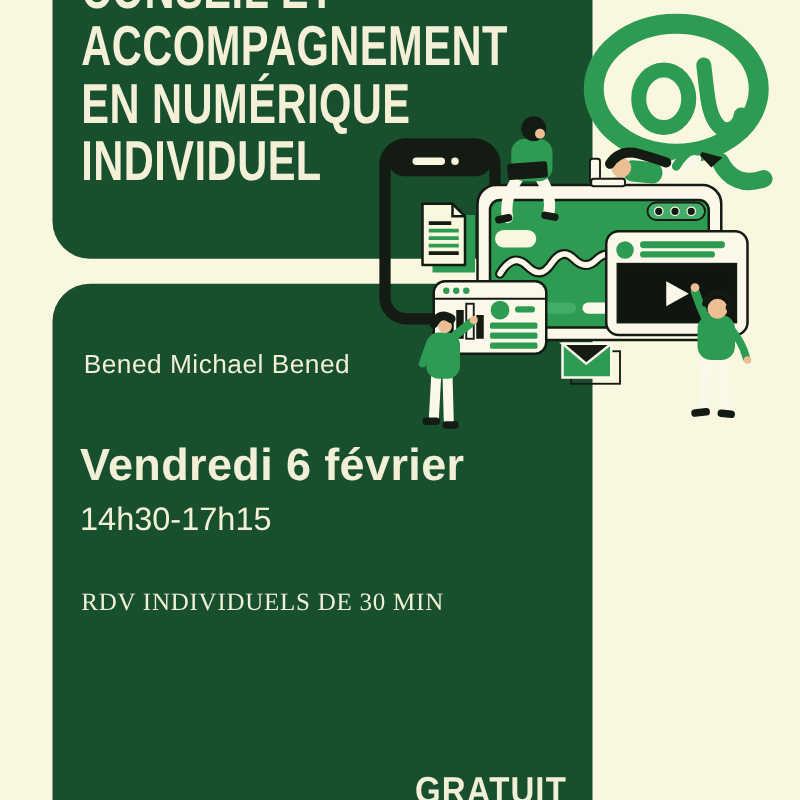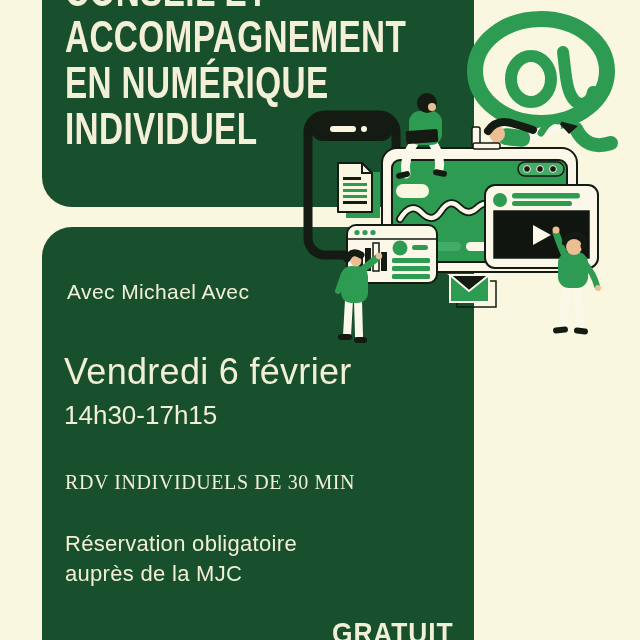--- a/index.html
+++ b/index.html
@@ -16,21 +16,21 @@
     position:absolute;left:65px;top:-32px;z-index:6;
     color:#F4F0D8;font-size:45px;line-height:46px;font-weight:800;
     letter-spacing:.5px;
     transform:scaleX(.74);transform-origin:left top;
     white-space:nowrap;
   }
   .title span{display:block;}
 
   .cream-text{color:#F2EFD7;position:absolute;z-index:6;white-space:nowrap;}
   #presenter{left:67px;top:280px;font-size:21px;letter-spacing:.4px;}
-  #date-line{left:64px;top:351px;font-size:36px;font-weight:400;letter-spacing:.3px;}
+  #date-line{left:64px;top:351px;font-size:36px;font-weight:700;letter-spacing:.3px;}
   #time-line{left:64px;top:400px;font-size:26px;font-weight:400;}
   #detail-line{left:65px;top:471px;font-size:20px;letter-spacing:.6px;font-family:Liberation Serif, serif;}
   #reservation{left:65px;top:529px;font-size:22px;line-height:30px;letter-spacing:.3px;}
   #price-line{
     left:332px;top:616px;font-size:30px;font-weight:700;letter-spacing:1px;
     transform:scaleX(.88);transform-origin:left top;
   }
   #illustration{position:absolute;left:0;top:0;z-index:5;pointer-events:none;}
 </style>
 </head>
@@ -39,27 +39,26 @@
 <div class="panel" id="panel-top"></div>
 <div class="panel" id="panel-main"></div>
 
 <div class="title">
   <span>CONSEIL ET</span>
   <span>ACCOMPAGNEMENT</span>
   <span>EN NUMÉRIQUE</span>
   <span>INDIVIDUEL</span>
 </div>
 
-<div class="cream-text" id="presenter">Avec Michael Avec</div>
+<div class="cream-text" id="presenter">Bened Michael Bened</div>
 <div class="cream-text" id="date-line">Vendredi 6 février</div>
 <div class="cream-text" id="time-line">14h30-17h15</div>
 <div class="cream-text" id="detail-line">RDV INDIVIDUELS DE 30 MIN</div>
 <div class="cream-text" id="reservation">
-  <span>Réservation obligatoire</span><br>
-  <span>auprès de la MJC</span>
+  <br>
 </div>
 <div class="cream-text" id="price-line">GRATUIT</div>
 
 <svg id="illustration" width="640" height="640" viewBox="0 0 640 640" xmlns="http://www.w3.org/2000/svg">
 
   <g>
     <ellipse cx="541" cy="71" rx="66" ry="52" fill="none" stroke="#2E9B52" stroke-width="16"></ellipse>
     <ellipse cx="531" cy="79" rx="20" ry="23" fill="none" stroke="#2E9B52" stroke-width="12"></ellipse>
     <path d="M563,52 C566,75 566,92 575,101 C581,107 591,103 593,92" fill="none" stroke="#2E9B52" stroke-width="12" stroke-linecap="round"></path>
     <path d="M576,129 Q587,151 611,143" fill="none" stroke="#2E9B52" stroke-width="14" stroke-linecap="round"></path>

